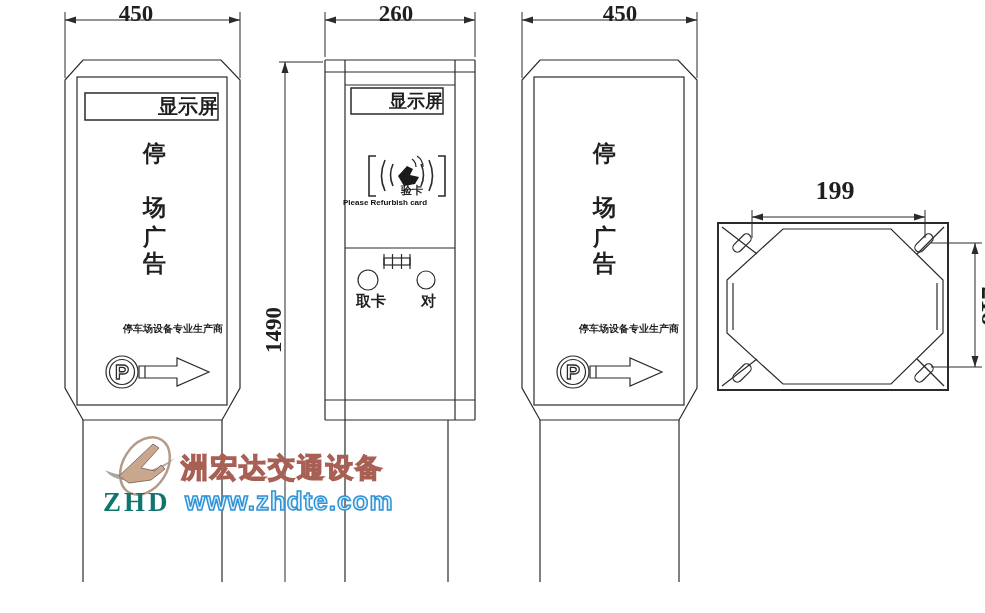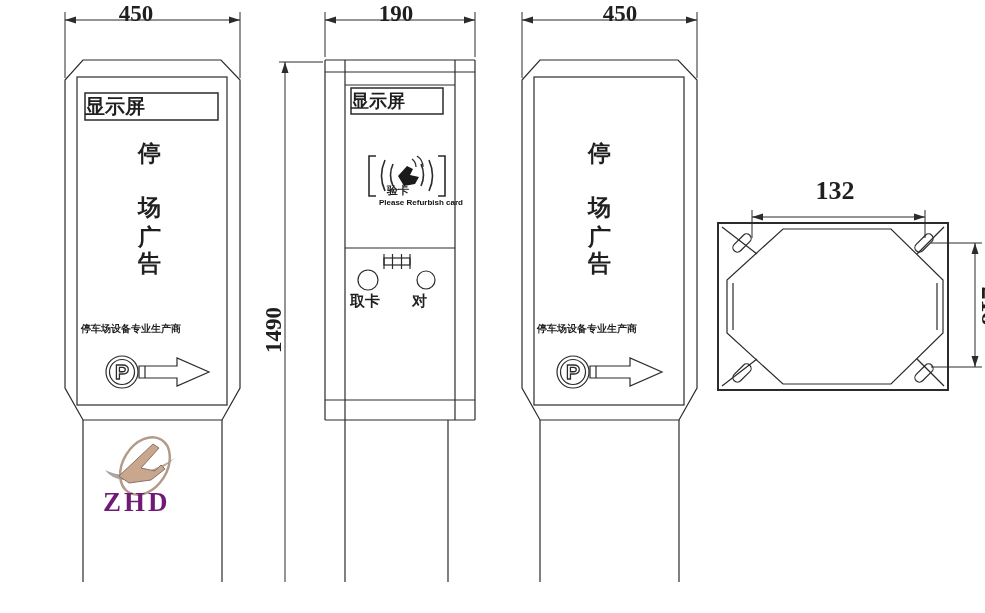--- a/index.html
+++ b/index.html
@@ -5,36 +5,36 @@
   html,body{margin:0;padding:0;background:#fff;}
   #canvas{position:relative;width:985px;height:582px;background:#ffffff;overflow:hidden;
           font-family:"Liberation Sans",sans-serif;color:#2b2b2b;margin-left:35px;}
   #linework{position:absolute;left:0;top:0;}
   .abs{position:absolute;}
   .dim{font-family:"Liberation Serif",serif;font-size:23px;font-weight:bold;text-align:center;
        color:#1f1f1f;white-space:nowrap;}
   .dim-lg{font-size:26px;}
   .rot-ccw{transform:rotate(-90deg);}
   .rot-cw{transform:rotate(90deg);}
-  .cn{font-weight:bold;color:#1f1f1f;text-align:left;white-space:nowrap;}
+  .cn{font-weight:bold;color:#1f1f1f;text-align:right;white-space:nowrap;}
   .screen-label{font-size:20px;line-height:27px;}
   .screen-label-sm{font-size:18px;line-height:26px;}
   .ad-char{font-size:23px;line-height:26px;width:28px;}
   .slogan{font-size:10px;line-height:16px;letter-spacing:0px;}
   .btn-label{font-size:15px;line-height:15px;}
   .reader-cn{font-size:11px;line-height:11px;}
-  .reader-en{font-size:8px;line-height:10px;font-weight:bold;text-align:right;color:#111;}
+  .reader-en{font-size:8px;line-height:10px;font-weight:bold;text-align:left;color:#111;}
   .p-letter{font-size:21px;line-height:22px;font-weight:bold;text-align:center;
             color:#ffffff;-webkit-text-stroke:1.3px #2b2b2b;}
   .wm-cn{font-size:27px;font-weight:bold;letter-spacing:2px;white-space:nowrap;
          color:#efdcd6;-webkit-text-stroke:1.4px #a86055;}
   .wm-url{font-size:26px;font-weight:bold;letter-spacing:1px;white-space:nowrap;
           color:#ddeefa;-webkit-text-stroke:1.5px #2f93d6;}
   .wm-zhd{font-family:"Liberation Serif",serif;font-size:27px;font-weight:bold;
-          letter-spacing:3px;color:#701a75;}
+          letter-spacing:3px;color:#0f766e;}
 </style>
 </head>
 <body>
 
 <div id="canvas">
 
   <svg id="linework" width="985" height="613" viewBox="0 0 985 613">
     <g stroke="#2b2b2b" fill="none" stroke-width="1.2">
 
       <g>
@@ -166,24 +166,24 @@
         <line x1="940" y1="243" x2="940" y2="367"></line>
         <line x1="896" y1="243" x2="947" y2="243"></line>
         <line x1="896" y1="367" x2="947" y2="367"></line>
         <polygon points="940,243 936.5,254 943.5,254" fill="#2b2b2b" stroke="none"></polygon>
         <polygon points="940,367 936.5,356 943.5,356" fill="#2b2b2b" stroke="none"></polygon>
       </g>
     </g>
   </svg>
 
   <div class="abs dim" style="left:66px;top:1px;width:70px;height:22px;">450</div>
-  <div class="abs dim" style="left:326px;top:1px;width:70px;height:22px;">190</div>
+  <div class="abs dim" style="left:326px;top:1px;width:70px;height:22px;">260</div>
   <div class="abs dim" style="left:550px;top:1px;width:70px;height:22px;">450</div>
   <div class="abs dim rot-ccw" style="left:203px;top:318px;width:70px;height:24px;">1490</div>
-  <div class="abs dim dim-lg" style="left:765px;top:176px;width:70px;height:26px;">132</div>
+  <div class="abs dim dim-lg" style="left:765px;top:176px;width:70px;height:26px;">199</div>
   <div class="abs dim dim-lg rot-cw" style="left:929px;top:293px;width:56px;height:26px;">218</div>
 
   <div class="abs cn screen-label" style="left:50px;top:93px;width:133px;height:27px;">显示屏</div>
   <div class="abs cn ad-char" style="left:103px;top:140px;">停</div>
   <div class="abs cn ad-char" style="left:103px;top:194px;">场</div>
   <div class="abs cn ad-char" style="left:103px;top:224px;">广</div>
   <div class="abs cn ad-char" style="left:103px;top:250px;">告</div>
   <div class="abs cn slogan" style="left:46px;top:321px;width:142px;">停车场设备专业生产商</div>
   <div class="abs p-letter" style="left:78px;top:361px;width:18px;">P</div>
 
@@ -199,14 +199,16 @@
   <div class="abs cn ad-char" style="left:553px;top:250px;">告</div>
   <div class="abs cn slogan" style="left:502px;top:321px;width:142px;">停车场设备专业生产商</div>
   <div class="abs p-letter" style="left:529px;top:361px;width:18px;">P</div>
 
   <svg class="abs" style="left:60px;top:432px;" width="100" height="75" viewBox="0 0 100 75">
     <ellipse cx="50" cy="34" rx="22" ry="31" transform="rotate(32 50 34)" stroke="#b49a88" stroke-width="2.5" fill="none"></ellipse>
     <path d="M10,38 Q38,52 80,26 Q58,46 28,48 Q16,46 10,38 z" fill="#a39a93" opacity="0.9"></path>
     <path d="M24,44 L58,12 L64,16 L46,36 L60,39 L66,33 L70,37 L56,48 L34,51 z" fill="#c9a78f" stroke="#8a7265" stroke-width="1"></path>
   </svg>
   <div class="abs wm-zhd" style="left:68px;top:487px;">ZHD</div>
+  <div class="abs wm-cn" style="left:146px;top:450px;">洲宏达交通设备</div>
+  <div class="abs wm-url" style="left:150px;top:486px;">www.zhdte.com</div>
 
 </div>
 
 </body></html>

